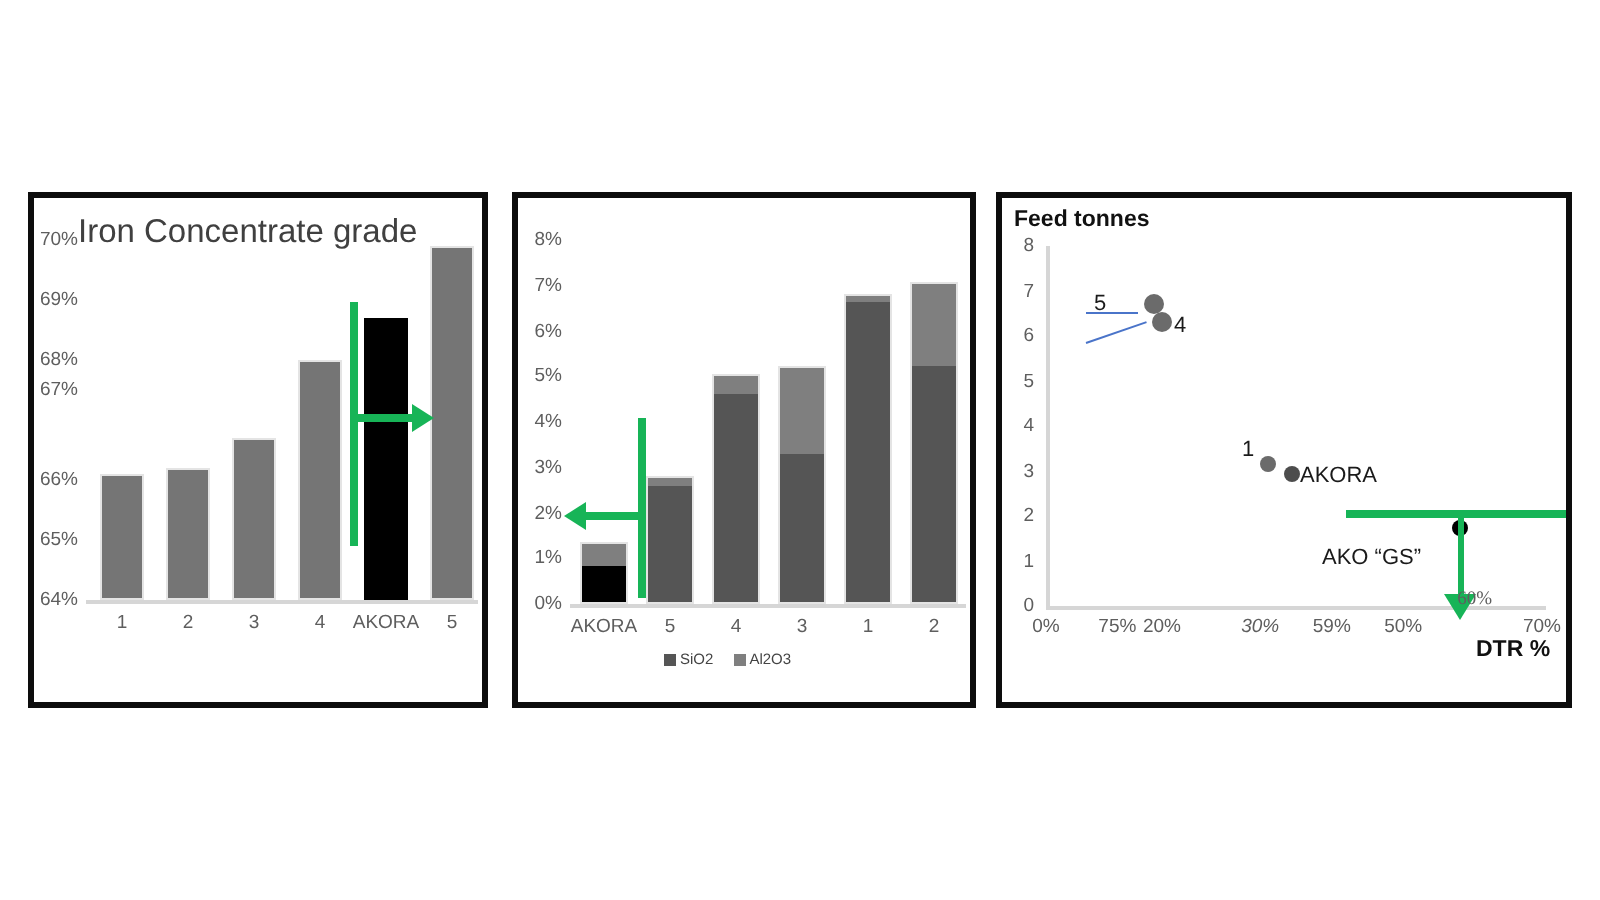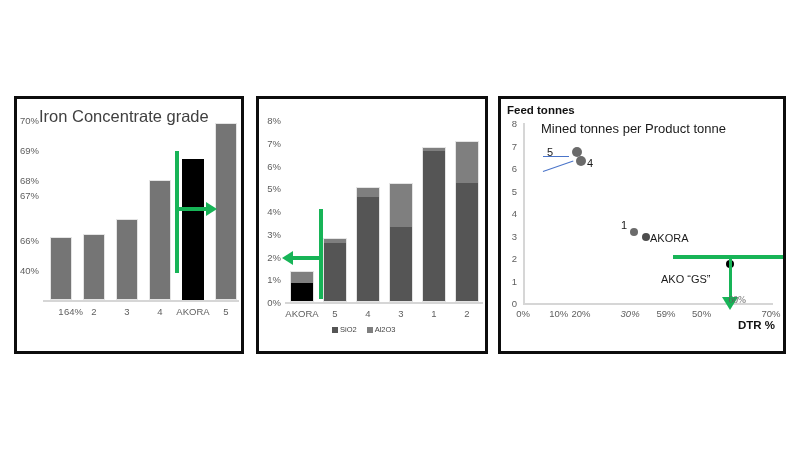--- a/index.html
+++ b/index.html
@@ -129,22 +129,22 @@
 
   <div class="panel" id="panel-iron">
 
     <div class="plot-title" style="left:22px;top:8px;">Iron Concentrate grade</div>
 
     <div class="ytick" style="left:0px;top:21px;width:22px;">70%</div>
     <div class="ytick" style="left:0px;top:51px;width:22px;">69%</div>
     <div class="ytick" style="left:0px;top:81px;width:22px;">68%</div>
     <div class="ytick" style="left:0px;top:96px;width:22px;">67%</div>
     <div class="ytick" style="left:0px;top:141px;width:22px;">66%</div>
-    <div class="ytick" style="left:0px;top:171px;width:22px;">40%</div>
-    <div class="ytick" style="left:0px;top:212px;width:22px;margin-left:44px;">64%</div>
+    <div class="ytick" style="left:0px;top:171px;width:22px;">65%</div>
+    <div class="ytick" style="left:0px;top:201px;width:22px;">64%</div>
 
     <div class="axis-line" style="left:26px;top:201px;width:196px;height:1.5px;"></div>
 
     <div class="bar" style="left:33px;top:138px;width:22px;height:63px;background:#757575;"></div>
     <div class="bar" style="left:66px;top:135px;width:22px;height:66px;background:#757575;"></div>
     <div class="bar" style="left:99px;top:120px;width:22px;height:81px;background:#757575;"></div>
     <div class="bar" style="left:132px;top:81px;width:22px;height:120px;background:#757575;"></div>
     <div class="bar" style="left:165px;top:60px;width:22px;height:141px;background:#000000;border-color:#000;"></div>
     <div class="bar" style="left:198px;top:24px;width:22px;height:177px;background:#757575;"></div>
 
@@ -219,21 +219,20 @@
         <span class="legend-swatch" style="background:#7f7f7f;"></span>
         <span>Al2O3</span>
       </span>
     </div>
   </div>
 
   <div class="panel" id="panel-feed">
 
     <div class="axis-title" style="left:6px;top:5px;">Feed tonnes</div>
 
-    <div class="chart-note" style="left:40px;top:22px;">Mined tonnes per Product tonne</div>
 
     <div class="ytick" style="left:0px;top:24px;width:16px;">8</div>
     <div class="ytick" style="left:0px;top:46.5px;width:16px;">7</div>
     <div class="ytick" style="left:0px;top:69px;width:16px;">6</div>
     <div class="ytick" style="left:0px;top:91.5px;width:16px;">5</div>
     <div class="ytick" style="left:0px;top:114px;width:16px;">4</div>
     <div class="ytick" style="left:0px;top:136.5px;width:16px;">3</div>
     <div class="ytick" style="left:0px;top:159px;width:16px;">2</div>
     <div class="ytick" style="left:0px;top:181.5px;width:16px;">1</div>
     <div class="ytick" style="left:0px;top:204px;width:16px;">0</div>
@@ -257,21 +256,21 @@
     <div class="dot-label" style="left:149px;top:139px;">AKORA</div>
 
     <div class="dot" style="left:229.1px;top:164.6px;width:8px;height:8px;background:#000000;"></div>
     <div class="dot-label" style="left:160px;top:180px;">AKO “GS”</div>
 
     <div class="g-line" style="left:172px;top:156px;width:110px;height:3.5px;"></div>
     <div class="g-line" style="left:227.5px;top:156px;width:3.5px;height:44px;"></div>
     <div class="g-arrow arrow-down" style="left:221px;top:198px;"></div>
 
     <div class="xtick" style="left:22px;top:209px;">0%</div>
-    <div class="xtick" style="left:57.7px;top:209px;">10%</div>
+    <div class="xtick" style="left:57.7px;top:209px;">75%</div>
     <div class="xtick" style="left:80px;top:209px;">20%</div>
     <div class="xtick" style="left:129.1px;top:209px;font-style:italic;">30%</div>
     <div class="xtick" style="left:164.9px;top:209px;">59%</div>
     <div class="xtick" style="left:200.6px;top:209px;">50%</div>
     <div class="xtick" style="left:236.3px;top:196px;font-family:Liberation Serif, serif;">60%</div>
     <div class="xtick" style="left:270px;top:209px;">70%</div>
 
     <div class="axis-title" style="left:237px;top:220px;">DTR %</div>
   </div>
 

